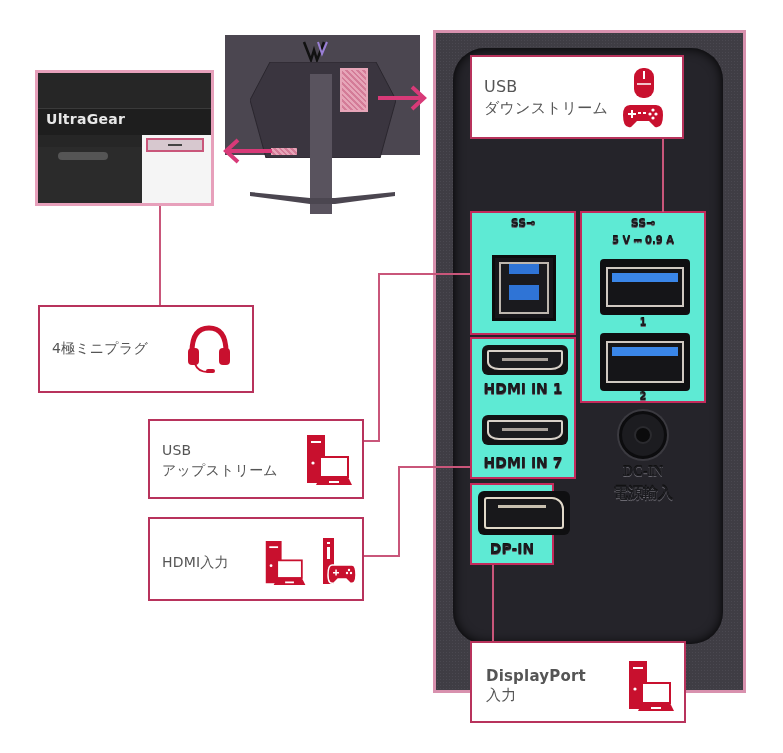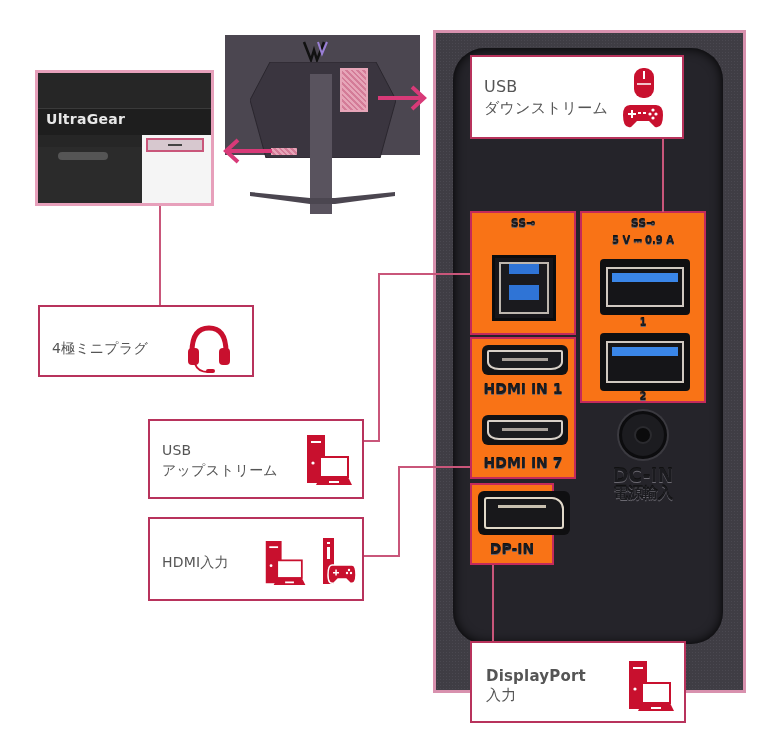--- a/index.html
+++ b/index.html
@@ -35,21 +35,21 @@
   .hatch { left: 340px; top: 68px; width: 28px; height: 44px; background: repeating-linear-gradient(45deg, #e6a5b8 0 2px, #d47c98 2px 4px); border: 2px solid #e6a5b8; }
   .hatch2 { left: 271px; top: 148px; width: 26px; height: 7px; background: repeating-linear-gradient(45deg, #e6a5b8 0 2px, #d47c98 2px 4px); }
 
   .arrow { position: absolute; }
 
   
   .panel { left: 433px; top: 30px; width: 313px; height: 663px; background: #3f3d44; border: 3px solid #d891ae;
            background-image: radial-gradient(#4a4850 1px, transparent 1px); background-size: 3px 3px; }
   .inner { left: 453px; top: 48px; width: 270px; height: 596px; background: #25242a; border-radius: 32px; box-shadow: inset 0 0 12px #000; }
 
-  .portbox { position: absolute; border: 2px solid #c42a5b; background: #f97316; }
+  .portbox { position: absolute; border: 2px solid #c42a5b; background: #5eead4; }
   .portlabel { position: absolute; font-family: "DejaVu Sans", sans-serif; font-weight: bold; color: #1b1b1f; text-shadow: 0 1px 0 #6a6870, 0 -1px 0 #111; white-space: nowrap; text-align: center; }
 
   .usbb { position: absolute; background: #161519; border: 3px solid #0c0c0d; }
   .usbb .shell { position: absolute; left: 4px; top: 4px; right: 4px; bottom: 4px; border: 2px solid #bdb6ae; background: #1a1a1e; }
   .usbb .blue1 { position: absolute; left: 14px; top: 6px; width: 30px; height: 10px; background: #2f74d6; }
   .usbb .blue2 { position: absolute; left: 14px; top: 27px; width: 30px; height: 15px; background: #2f74d6; }
 
   .usba { position: absolute; background: #0f0f11; border-radius: 4px; }
   .usba .shell { position: absolute; left: 6px; top: 8px; right: 6px; bottom: 8px; border: 2px solid #cfc8c0; background: #151518; }
   .usba .blue { position: absolute; left: 12px; top: 14px; right: 12px; height: 9px; background: #3a86e8; }
@@ -152,21 +152,21 @@
   <div class="dp" style="left:6px; top:6px;">
     <div class="shell"></div>
       <div class="pin"></div>
   </div>
   <div class="portlabel" style="left:0; top:56px; width:100%; font-size:14px;">DP-IN</div>
 </div>
 
 <div class="dcjack" style="left:619px; top:411px;">
     <div class="in"></div>
   </div>
-<div class="portlabel" style="left:596px; top:464px; width:94px; font-size:19px;">DC-IN</div>
+<div class="portlabel" style="left:596px; top:464px; width:94px; font-size:14px;font-family:Liberation Serif, serif;">DC-IN</div>
 <div class="portlabel" style="left:596px; top:484px; width:94px; font-size:15px;">電源輸入</div>
 
 <div class="pinkline" style="left:662px; top:138px; width:2px; height:74px;"></div>
 
 <div class="pinkline" style="left:378px; top:273px; width:92px; height:2px;"></div>
 <div class="pinkline" style="left:378px; top:273px; width:2px; height:168px;"></div>
 <div class="pinkline" style="left:364px; top:440px; width:16px; height:2px;"></div>
 
 <div class="pinkline" style="left:398px; top:466px; width:72px; height:2px;"></div>
 <div class="pinkline" style="left:398px; top:466px; width:2px; height:90px;"></div>
@@ -188,21 +188,21 @@
       <rect x="9" y="7" width="2" height="8" fill="#fff"></rect>
     <rect x="16" y="9" width="3" height="2" fill="#fff"></rect>
       <rect x="21" y="9" width="3" height="2" fill="#fff"></rect>
     <circle cx="31" cy="7" r="1.6" fill="#fff"></circle>
       <circle cx="28" cy="11" r="1.6" fill="#fff"></circle>
       <circle cx="34" cy="11" r="1.6" fill="#fff"></circle>
       <circle cx="31" cy="15" r="1.6" fill="#fff"></circle>
   </svg>
 </div>
 
-<div class="callout" style="left:38px; top:305px; width:216px; height:72px;">
+<div class="callout" style="left:38px; top:305px; width:216px; height:88px;">
   <div class="label" style="left:12px; top:32px;">4極ミニプラグ</div>
   <svg class="abs" style="left:146px; top:17px;" width="46" height="50" viewBox="0 0 46 50">
     <path d="M6 28 Q6 4 23 4 Q40 4 40 28" stroke="#c8102e" stroke-width="5" fill="none"></path>
     <rect x="2" y="24" width="11" height="17" rx="4" fill="#c8102e"></rect>
     <rect x="33" y="24" width="11" height="17" rx="4" fill="#c8102e"></rect>
     <path d="M9 40 Q12 48 22 48" stroke="#c8102e" stroke-width="2" fill="none"></path>
     <rect x="20" y="45" width="9" height="4" rx="2" fill="#c8102e"></rect>
   </svg>
 </div>
 

